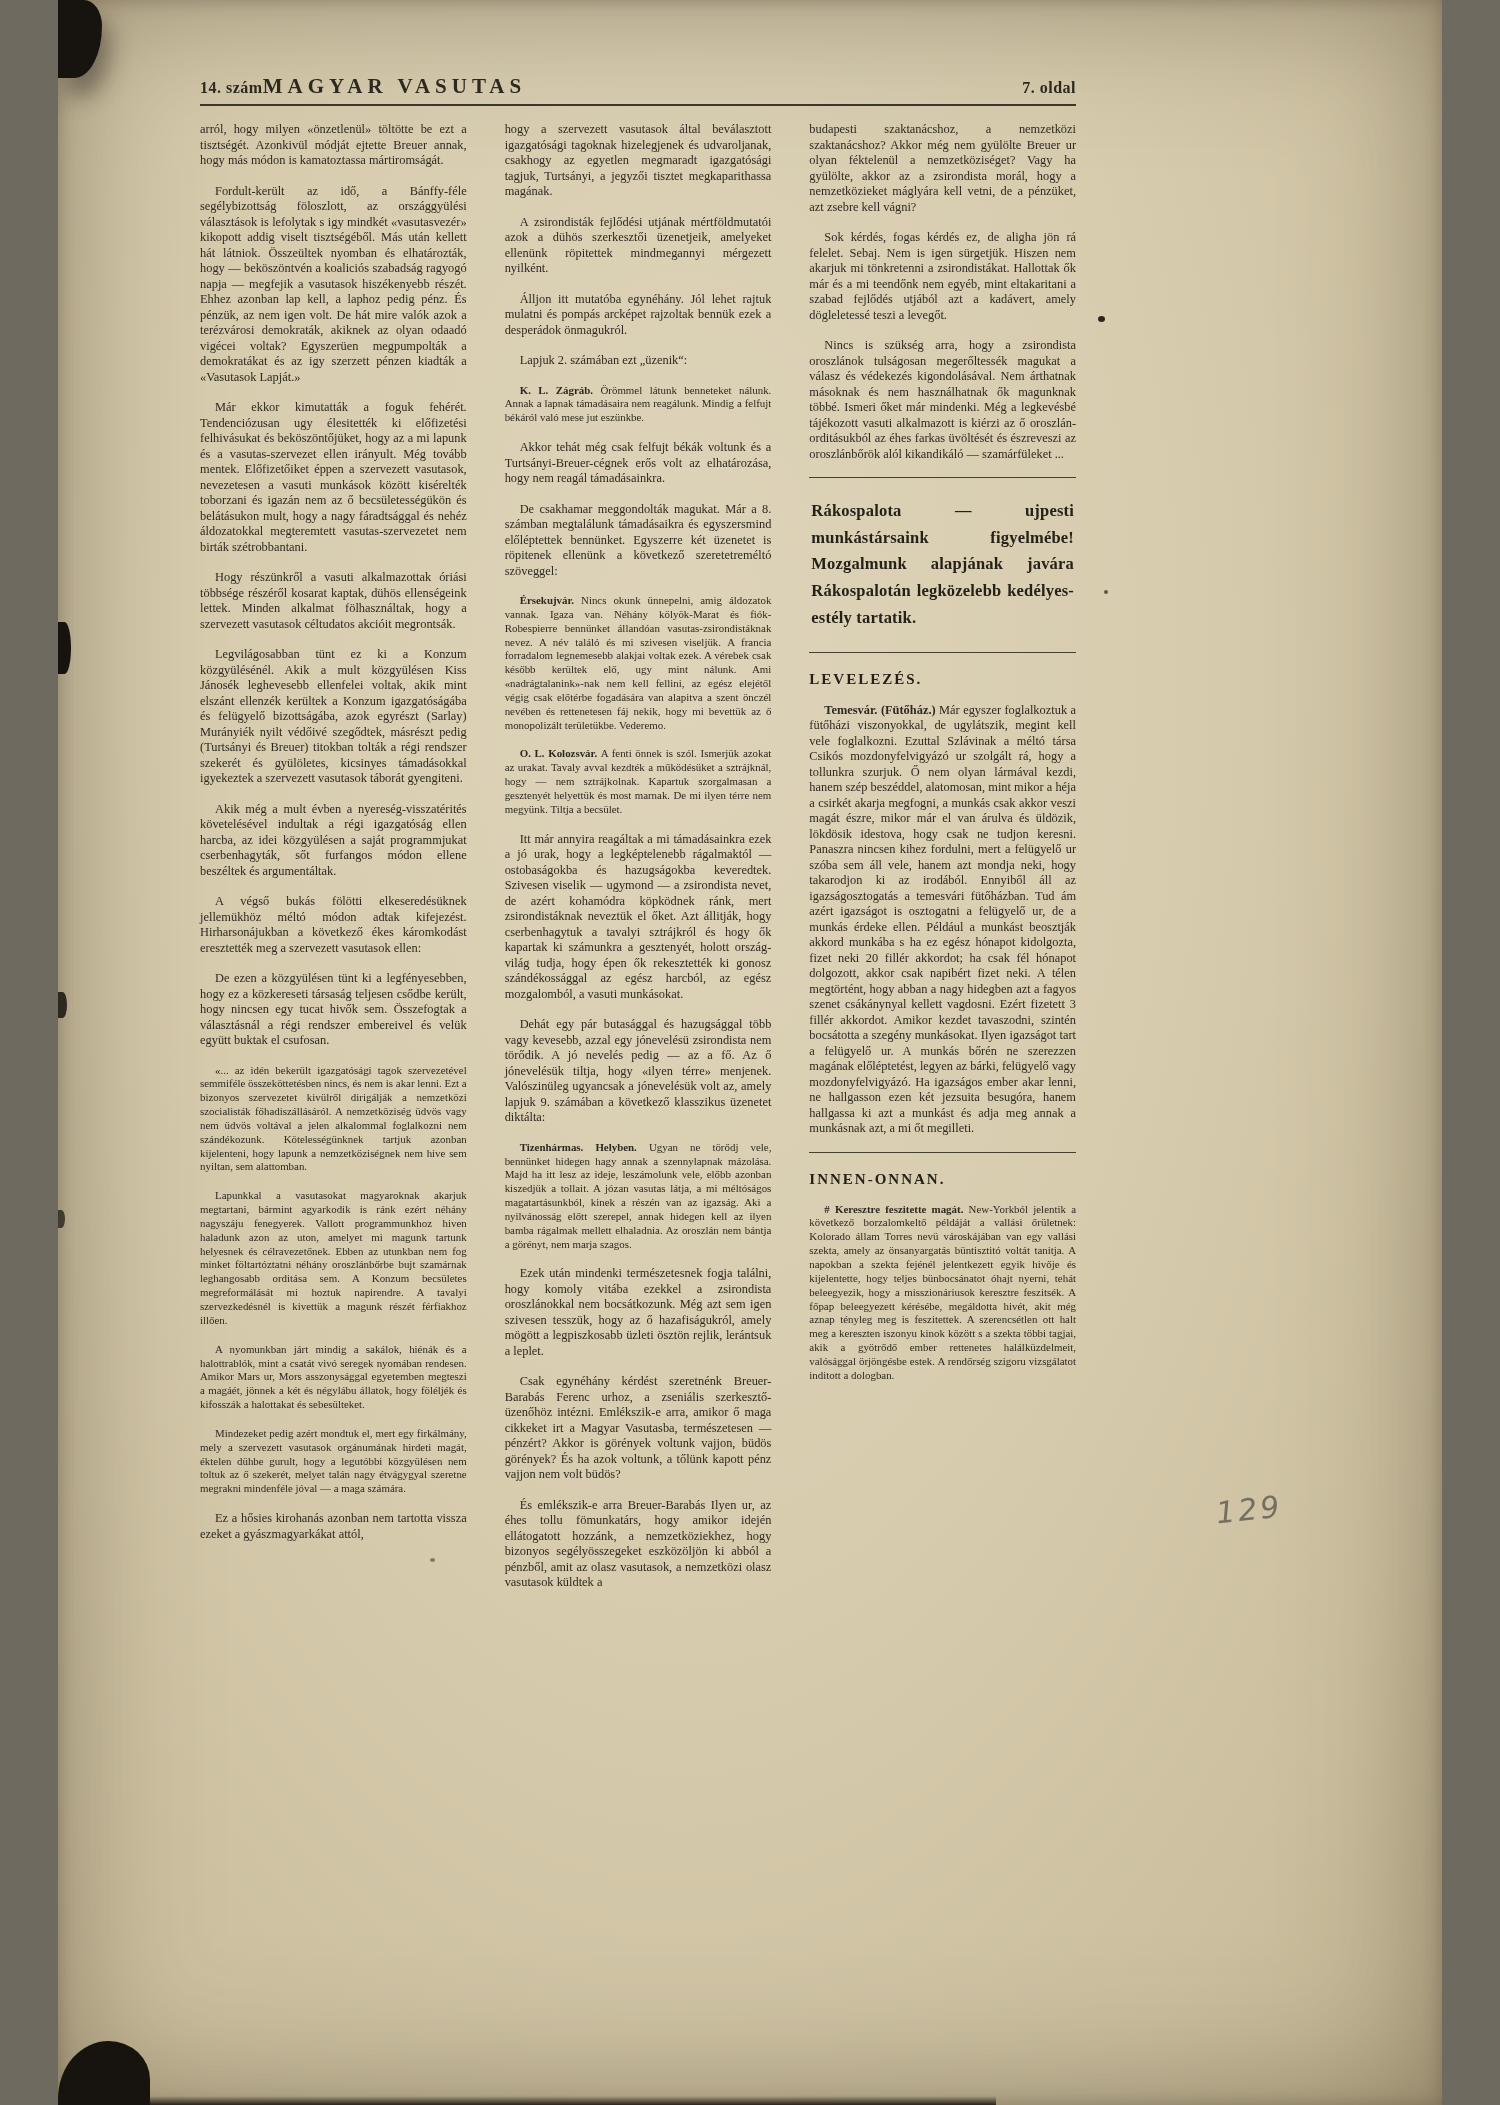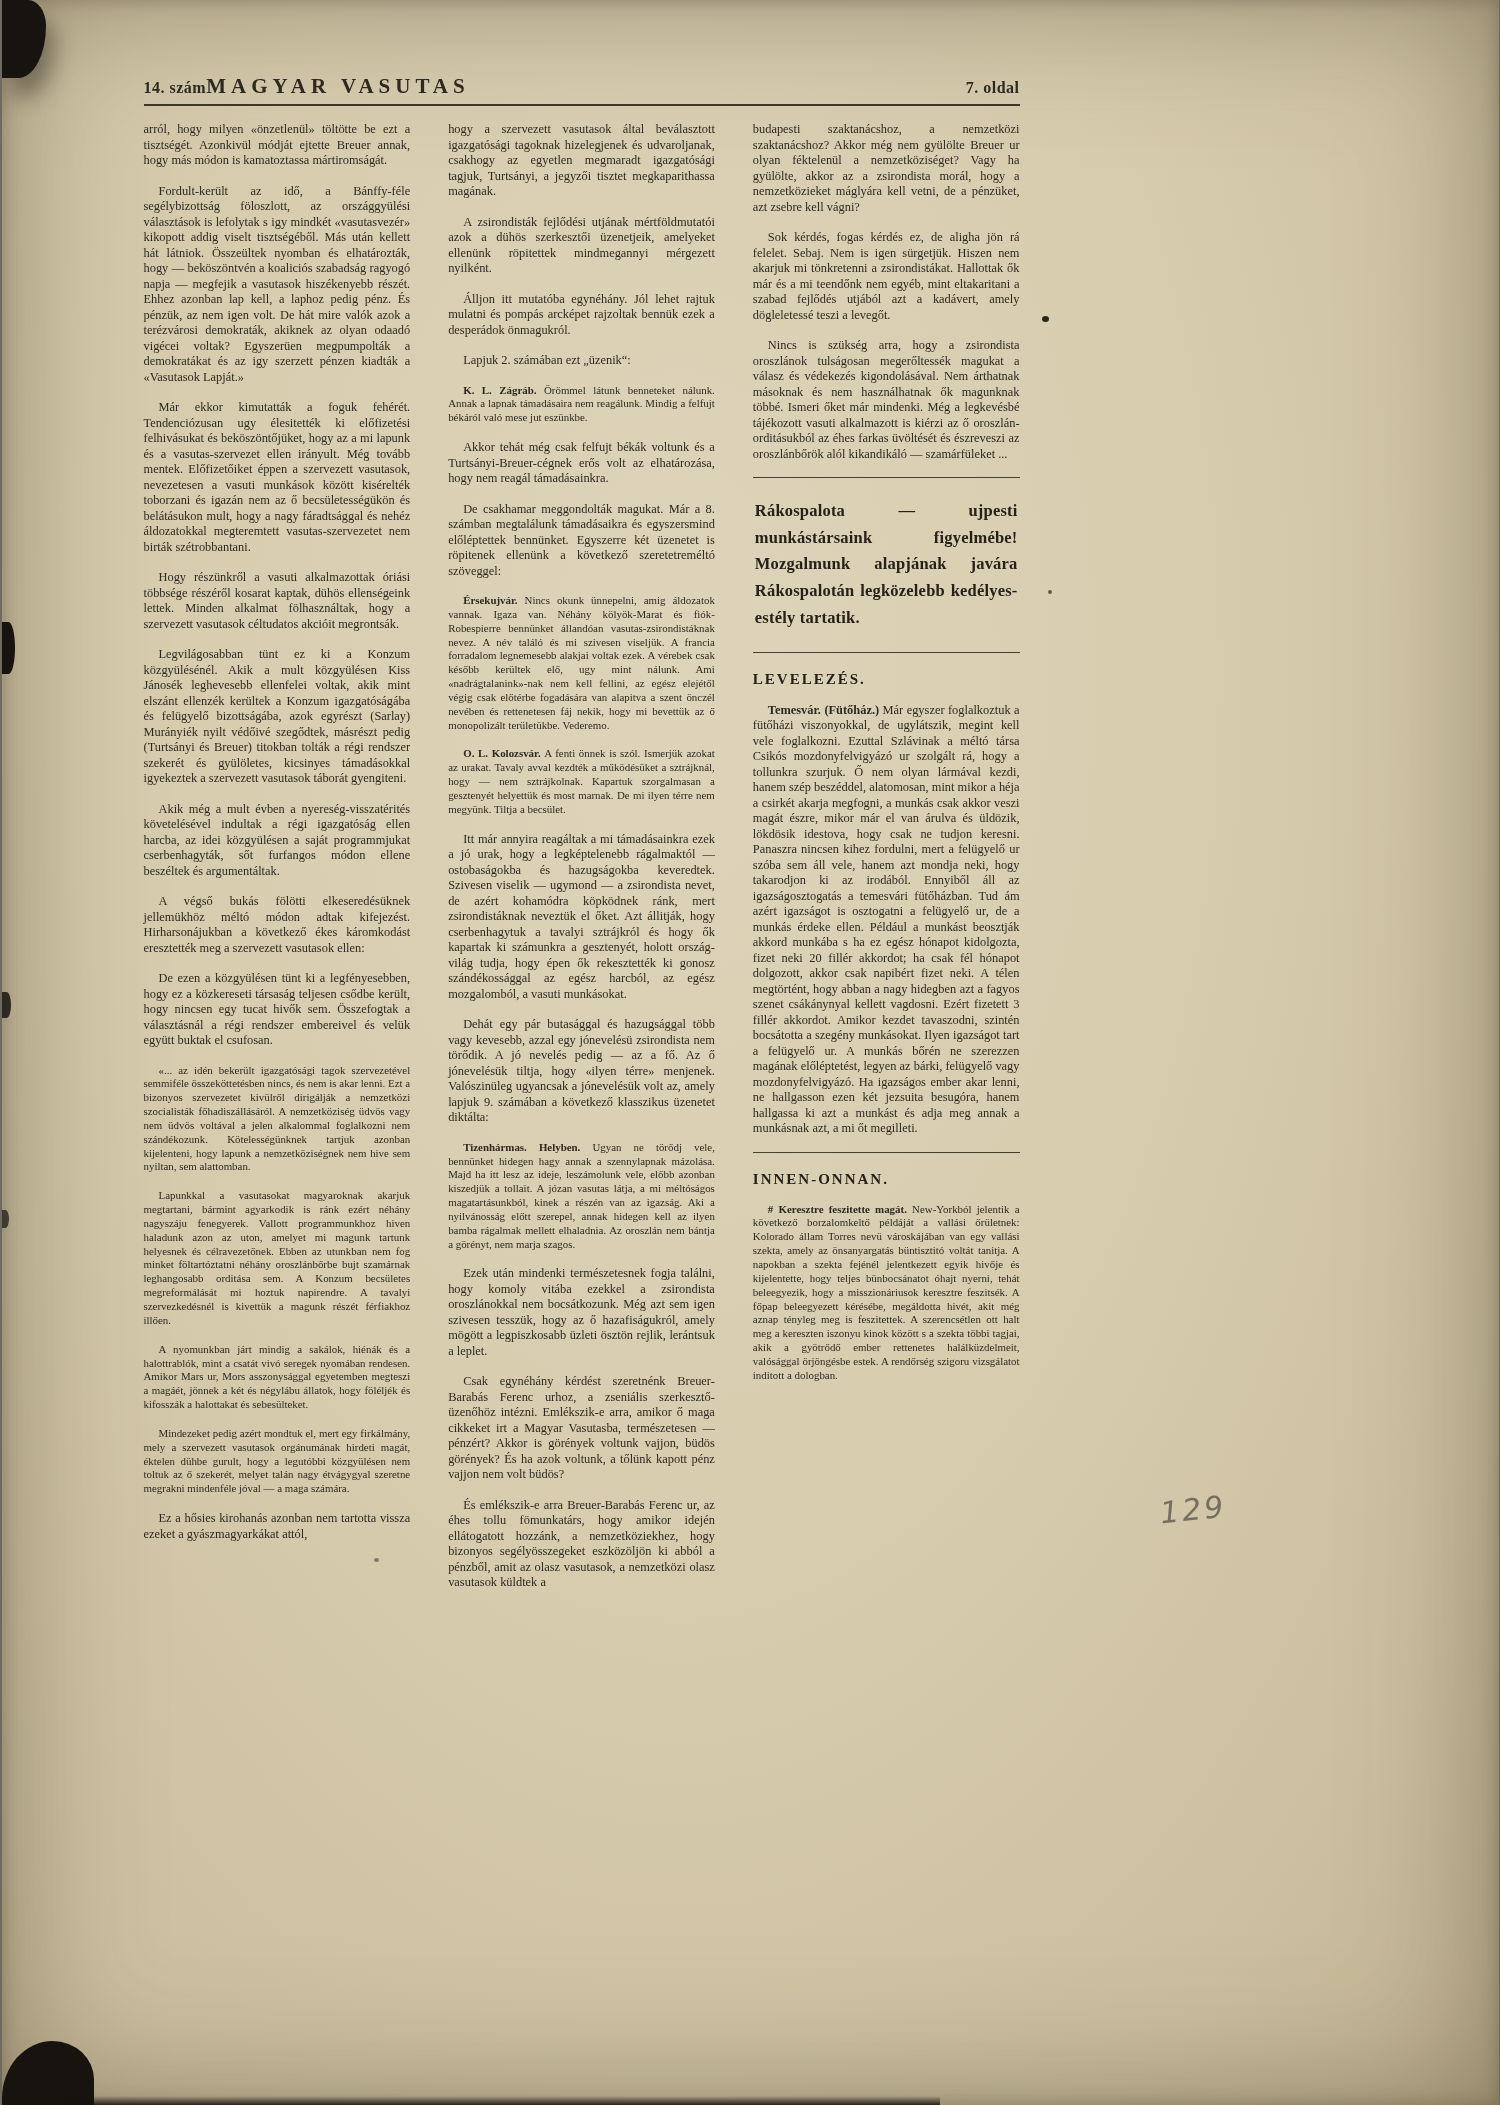--- a/index.html
+++ b/index.html
@@ -1,18 +1,18 @@
 <!DOCTYPE html>
 <html><head>
 <meta charset="utf-8">
 <style>
   html,body{margin:0;padding:0;background:#6f6a60;}
   .page{
     position:relative;
-    width:1497px;height:2105px;
+    width:1384px;height:2105px;
     margin:0 auto;
     overflow:hidden;
     background:
       radial-gradient(ellipse at 45% 32%, #ded4ba 0%, #d7ccae 45%, #cbbf9f 80%, #bfb290 100%);
     box-shadow: inset 0 0 140px rgba(85,72,50,.5), inset 0 0 18px rgba(60,50,35,.35);
     font-family:"Liberation Serif","DejaVu Serif",serif;
     color:#2e2920;
   }
   .content{position:absolute;left:142px;top:74px;width:876px;}
   .masthead{display:flex;align-items:baseline;justify-content:space-between;}
@@ -92,21 +92,21 @@
           <p class="petit"><strong>K. L. Zágráb. </strong>Örömmel látunk benneteket nálunk. Annak a lapnak támadásaira nem reagálunk. Mindig a felfujt békáról való mese jut eszünkbe.</p>
           <p class="para">Akkor tehát még csak felfujt békák voltunk és a Turtsányi-Breuer-cégnek erős volt az elhatározása, hogy nem reagál támadásainkra.</p>
           <p class="para">De csakhamar meggondolták magukat. Már a 8. számban megtalálunk támadásaikra és egyszersmind előléptettek bennünket. Egyszerre két üzenetet is röpitenek ellenünk a következő szeretetreméltó szöveggel:</p>
           <p class="petit"><strong>Érsekujvár. </strong>Nincs okunk ünnepelni, amig áldozatok vannak. Igaza van. Néhány kölyök-Marat és fiók-Robespierre bennünket állandóan vasutas-zsirondistáknak nevez. A név találó és mi szivesen viseljük. A francia forradalom legnemesebb alakjai voltak ezek. A vérebek csak később kerültek elő, ugy mint nálunk. Ami «nadrágtalanink»-nak nem kell fellini, az egész elejétől végig csak előtérbe fogadására van alapitva a szent önczél nevében és rettenetesen fáj nekik, hogy mi bevettük az ő monopolizált területükbe. Vederemo.</p>
           <p class="petit"><strong>O. L. Kolozsvár. </strong>A fenti önnek is szól. Ismerjük azokat az urakat. Tavaly avval kezdték a működésüket a sztrájknál, hogy — nem sztrájkolnak. Kapartuk szorgalmasan a gesztenyét helyettük és most marnak. De mi ilyen térre nem megyünk. Tiltja a becsület.</p>
           <p class="para">Itt már annyira reagáltak a mi támadásainkra ezek a jó urak, hogy a legképtelenebb rágalmaktól — ostobaságokba és hazugságokba keveredtek. Szivesen viselik — ugymond — a zsirondista nevet, de azért kohamódra köpködnek ránk, mert zsirondistáknak neveztük el őket. Azt állitják, hogy cserbenhagytuk a tavalyi sztrájkról és hogy ők kapartak ki számunkra a gesztenyét, holott ország-világ tudja, hogy épen ők rekesztették ki gonosz szándékossággal az egész harcból, az egész mozgalomból, a vasuti munkásokat.</p>
           <p class="para">Dehát egy pár butasággal és hazugsággal több vagy kevesebb, azzal egy jónevelésü zsirondista nem törődik. A jó nevelés pedig — az a fő. Az ő jónevelésük tiltja, hogy «ilyen térre» menjenek. Valószinüleg ugyancsak a jónevelésük volt az, amely lapjuk 9. számában a következő klasszikus üzenetet diktálta:</p>
           <p class="petit"><strong>Tizenhármas. Helyben. </strong>Ugyan ne törődj vele, bennünket hidegen hagy annak a szennylapnak mázolása. Majd ha itt lesz az ideje, leszámolunk vele, előbb azonban kiszedjük a tollait. A józan vasutas látja, a mi méltóságos magatartásunkból, kinek a részén van az igazság. Aki a nyilvánosság előtt szerepel, annak hidegen kell az ilyen bamba rágalmak mellett elhaladnia. Az oroszlán nem bántja a görényt, nem marja szagos.</p>
           <p class="para">Ezek után mindenki természetesnek fogja találni, hogy komoly vitába ezekkel a zsirondista oroszlánokkal nem bocsátkozunk. Még azt sem igen szivesen tesszük, hogy az ő hazafiságukról, amely mögött a legpiszkosabb üzleti ösztön rejlik, lerántsuk a leplet.</p>
           <p class="para">Csak egynéhány kérdést szeretnénk Breuer-Barabás Ferenc urhoz, a zseniális szerkesztő-üzenőhöz intézni. Emlékszik-e arra, amikor ő maga cikkeket irt a Magyar Vasutasba, természetesen — pénzért? Akkor is görények voltunk vajjon, büdös görények? És ha azok voltunk, a tőlünk kapott pénz vajjon nem volt büdös?</p>
-          <p class="para">És emlékszik-e arra Breuer-Barabás Ferenc ur, az éhes tollu fömunkatárs, hogy amikor idején ellátogatott hozzánk, a nemzetköziekhez, hogy bizonyos segélyösszegeket eszközöljön ki abból a pénzből, amit az olasz vasutasok, a nemzetközi olasz vasutasok küldtek a</p>
+          <p class="para">És emlékszik-e arra Breuer-Barabás Ilyen ur, az éhes tollu fömunkatárs, hogy amikor idején ellátogatott hozzánk, a nemzetköziekhez, hogy bizonyos segélyösszegeket eszközöljön ki abból a pénzből, amit az olasz vasutasok, a nemzetközi olasz vasutasok küldtek a</p>
         </div>
         <div class="col">
           <p class="para noindent">budapesti szaktanácshoz, a nemzetközi szaktanácshoz? Akkor még nem gyülölte Breuer ur olyan féktelenül a nemzetköziséget? Vagy ha gyülölte, akkor az a zsirondista morál, hogy a nemzetközieket máglyára kell vetni, de a pénzüket, azt zsebre kell vágni?</p>
           <p class="para">Sok kérdés, fogas kérdés ez, de aligha jön rá felelet. Sebaj. Nem is igen sürgetjük. Hiszen nem akarjuk mi tönkretenni a zsirondistákat. Hallottak ők már és a mi teendőnk nem egyéb, mint eltakaritani a szabad fejlődés utjából azt a kadávert, amely dögleletessé teszi a levegőt.</p>
           <p class="para">Nincs is szükség arra, hogy a zsirondista oroszlánok tulságosan megerőltessék magukat a válasz és védekezés kigondolásával. Nem árthatnak másoknak és nem használhatnak ők magunknak többé. Ismeri őket már mindenki. Még a legkevésbé tájékozott vasuti alkalmazott is kiérzi az ő oroszlán-orditásukból az éhes farkas üvöltését és észreveszi az oroszlánbőrök alól kikandikáló — szamárfüleket ...</p>
           <hr class="rule">
           <p class="announcement">Rákospalota — ujpesti munkástársaink figyelmébe! Mozgalmunk alapjának javára Rákospalotán legközelebb kedélyes-estély tartatik.</p>
           <hr class="rule">
           <p class="heading">LEVELEZÉS.</p>
           <p class="para"><strong>Temesvár. (Fütőház.) </strong>Már egyszer foglalkoztuk a fütőházi viszonyokkal, de ugylátszik, megint kell vele foglalkozni. Ezuttal Szlávinak a méltó társa Csikós mozdonyfelvigyázó ur szolgált rá, hogy a tollunkra szurjuk. Ő nem olyan lármával kezdi, hanem szép beszéddel, alatomosan, mint mikor a héja a csirkét akarja megfogni, a munkás csak akkor veszi magát észre, mikor már el van árulva és üldözik, lökdösik idestova, hogy csak ne tudjon keresni. Panaszra nincsen kihez fordulni, mert a felügyelő ur szóba sem áll vele, hanem azt mondja neki, hogy takarodjon ki az irodából. Ennyiből áll az igazságosztogatás a temesvári fütőházban. Tud ám azért igazságot is osztogatni a felügyelő ur, de a munkás érdeke ellen. Például a munkást beosztják akkord munkába s ha ez egész hónapot kidolgozta, fizet neki 20 fillér akkordot; ha csak fél hónapot dolgozott, akkor csak napibért fizet neki. A télen megtörtént, hogy abban a nagy hidegben azt a fagyos szenet csákánynyal kellett vagdosni. Ezért fizetett 3 fillér akkordot. Amikor kezdet tavaszodni, szintén bocsátotta a szegény munkásokat. Ilyen igazságot tart a felügyelő ur. A munkás bőrén ne szerezzen magának előléptetést, legyen az bárki, felügyelő vagy mozdonyfelvigyázó. Ha igazságos ember akar lenni, ne hallgasson ezen két jezsuita besugóra, hanem hallgassa ki azt a munkást és adja meg annak a munkásnak azt, a mi őt megilleti.</p>

